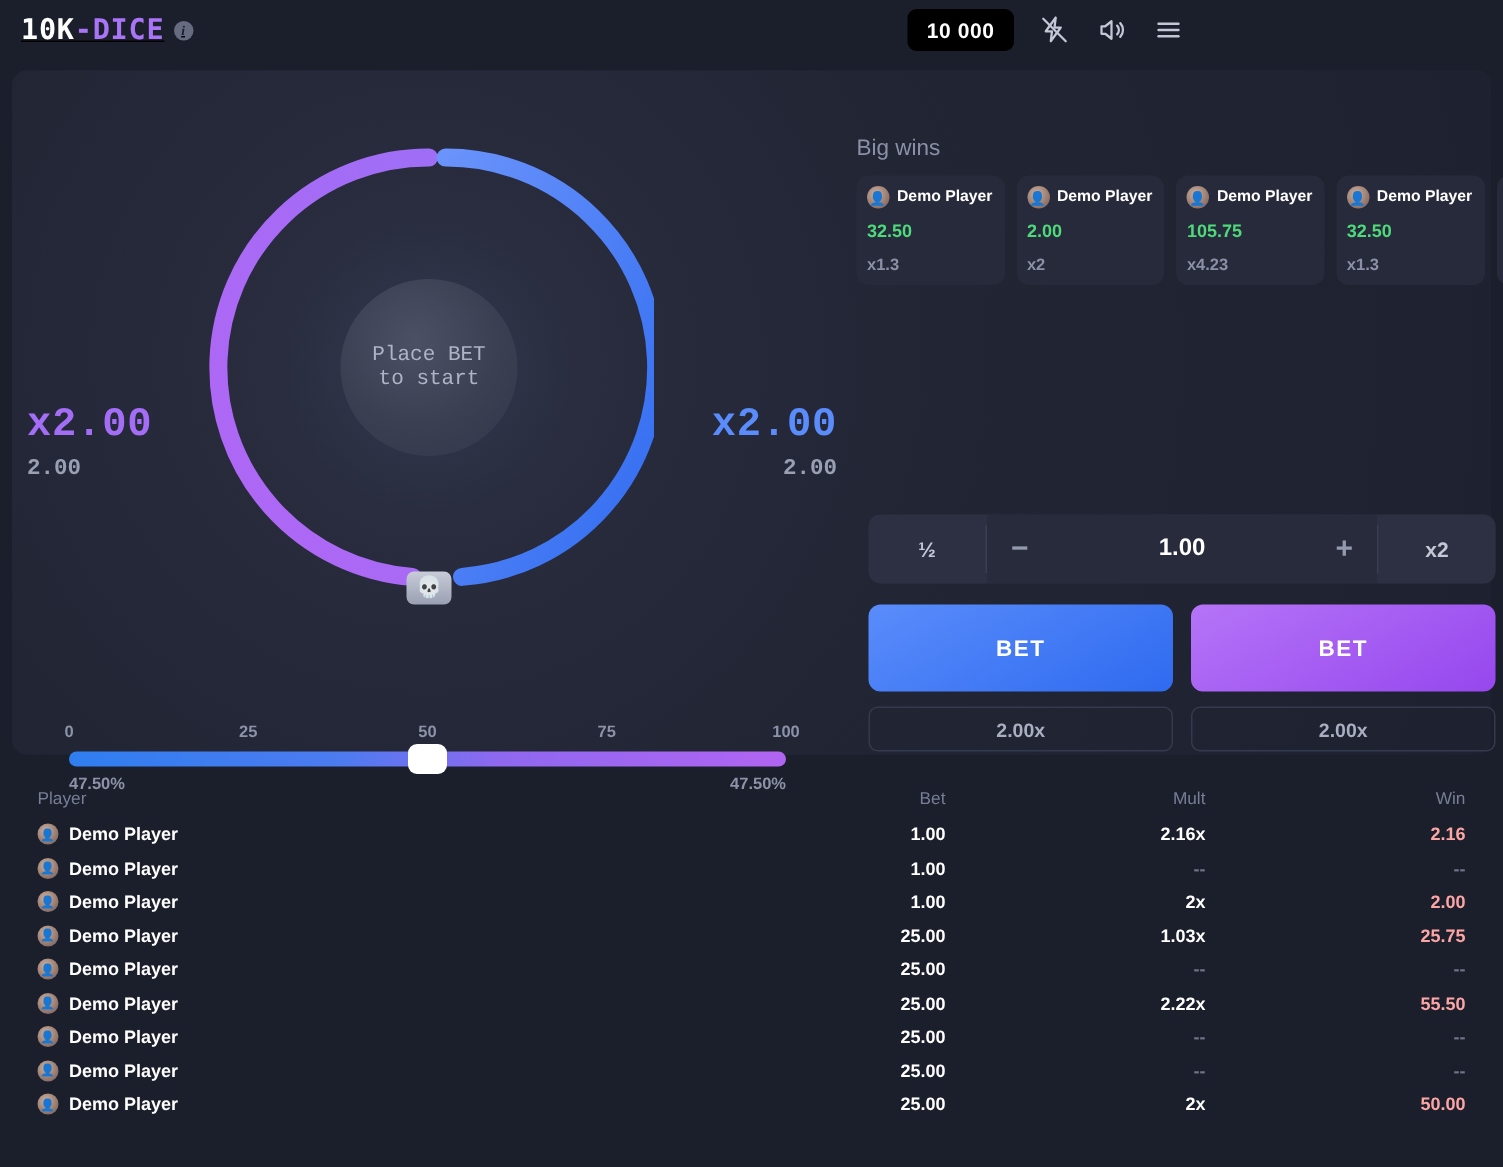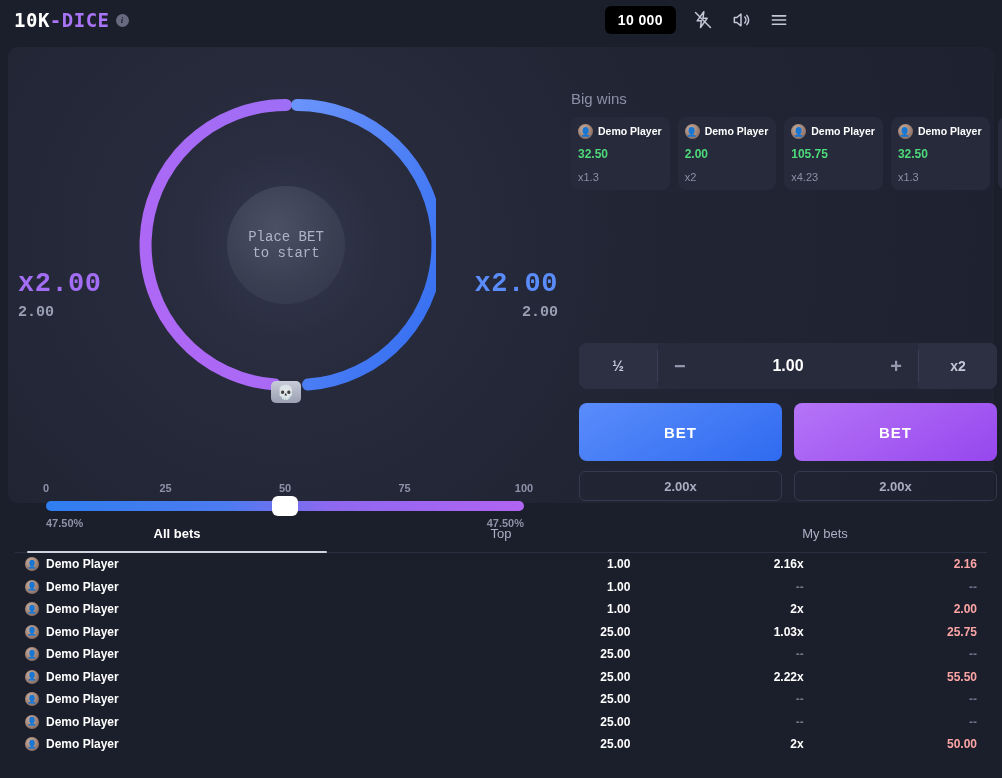--- a/index.html
+++ b/index.html
@@ -8,21 +8,21 @@
     background: #1b1e2b;
     font-family: "Liberation Sans", sans-serif;
     overflow: hidden;
   }
   .app { position: relative; width: 1002px; height: 778px; background: #1b1e2b; }
 
   
   .header {
     position: absolute; left: 0; top: 0; width: 804px; height: 40px;
     display: flex; align-items: center; justify-content: space-between;
-    padding: 0 14px; background: #1b1e2b; z-index: 20;
+    padding: 0 14px; background: #1b1e2b; z-index: 20; text-decoration: underline;
   }
   .logo { display: flex; align-items: center; gap: 6px; }
   .logo-text { font-size: 19px; font-weight: bold; letter-spacing: .5px; font-family: "DejaVu Sans Mono", monospace; }
   .logo-a { color: #ffffff; }
   .logo-b { color: #a974f5; }
   .info-ic {
     width: 13px; height: 13px; border-radius: 50%;
     background: #676b80; color: #1b1e2b; font-size: 9px; font-weight: bold;
     display: flex; align-items: center; justify-content: center;
     font-style: italic; font-family: "Liberation Serif", serif;
@@ -105,21 +105,21 @@
   }
   .bw-head { display: flex; align-items: center; gap: 5px; }
   .bw-av {
     width: 15px; height: 15px; border-radius: 50%; flex: 0 0 15px;
     background: radial-gradient(circle at 40% 35%, #cbb1a0 0%, #9c7f72 55%, #6b5a5a 100%);
     display: flex; align-items: center; justify-content: center; font-size: 9px;
   }
   .bw-name { color: #ffffff; font-size: 10.5px; font-weight: bold; line-height: 11.5px; }
   .bw-foot { display: flex; justify-content: space-between; align-items: baseline; gap: 10px; margin-top: 8px; flex-direction: column; }
   .bw-amt { color: #4ed97a; font-size: 12px; font-weight: bold; }
-  .bw-mult { color: #8b90a6; font-size: 11px; font-weight: normal; }
+  .bw-mult { color: #8b90a6; font-size: 11px; font-weight: bold; }
 
   
   .controls { position: absolute; left: 571px; top: 296px; width: 418px; }
   .stepper {
     display: flex; align-items: stretch; height: 46px;
     background: #2c3042; border-radius: 8px; overflow: hidden;
   }
   .st-btn {
     display: flex; align-items: center; justify-content: center;
     color: #c3c7d6; font-size: 14px; font-weight: bold; width: 78px;
@@ -341,24 +341,25 @@
 
       <div class="mx-row">
         <div class="mx-box">2.00x</div>
         <div class="mx-box">2.00x</div>
       </div>
 
     </div>
   </div>
 
   <div class="tbl">
-    <div class="tabs">
-      <div class="tab active">All bets</div>
-      <div class="tab">Top</div>
-      <div class="tab">My bets</div>
+    <div class="cols">
+      <div class="c-player">Player</div>
+      <div class="c-bet">Bet</div>
+      <div class="c-mult">Mult</div>
+      <div class="c-win">Win</div>
     </div>
     <div class="rows" id="rows">
         <div class="row">
           <div class="r-player">
             <div class="r-av">👤</div>
             <div class="r-name">Demo Player</div>
           </div>
           <div class="r-bet">1.00</div>
           <div class="r-mult">2.16x</div>
           <div class="r-win">2.16</div>

